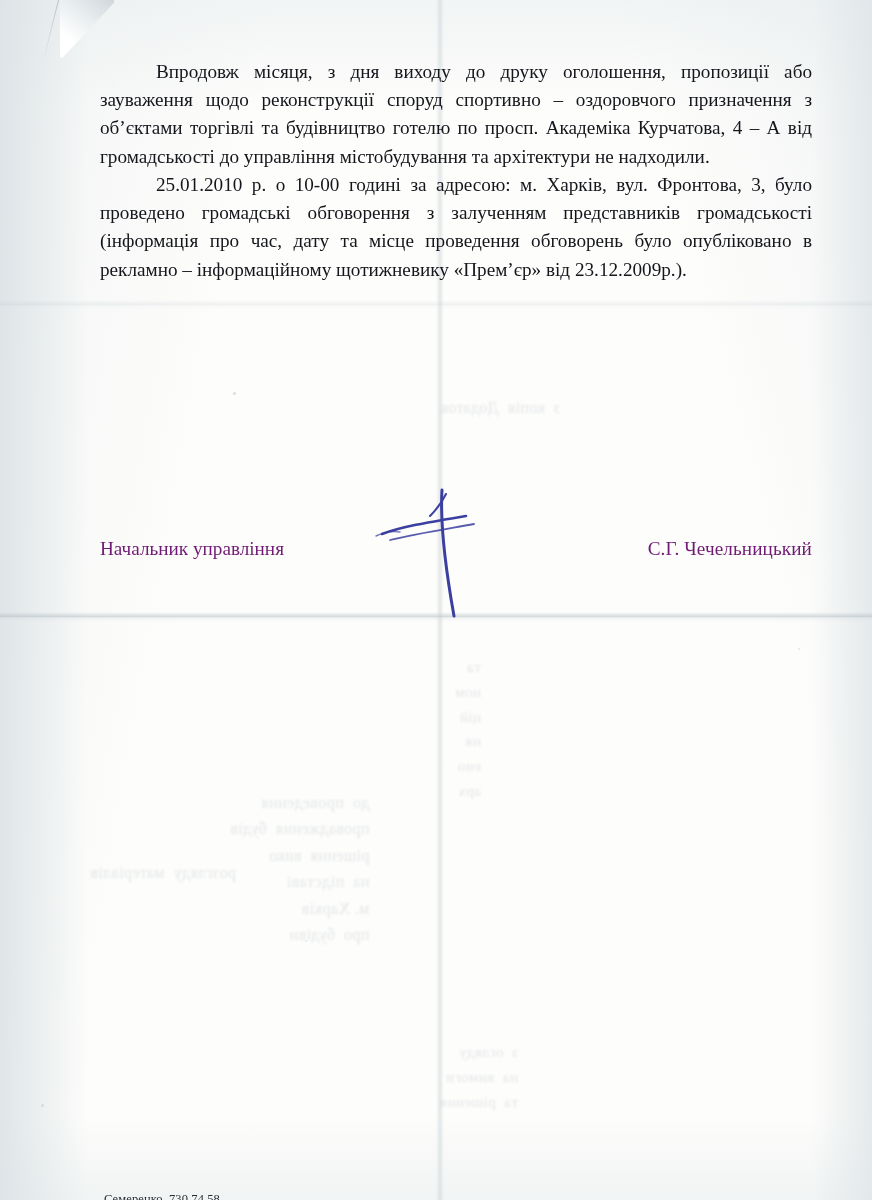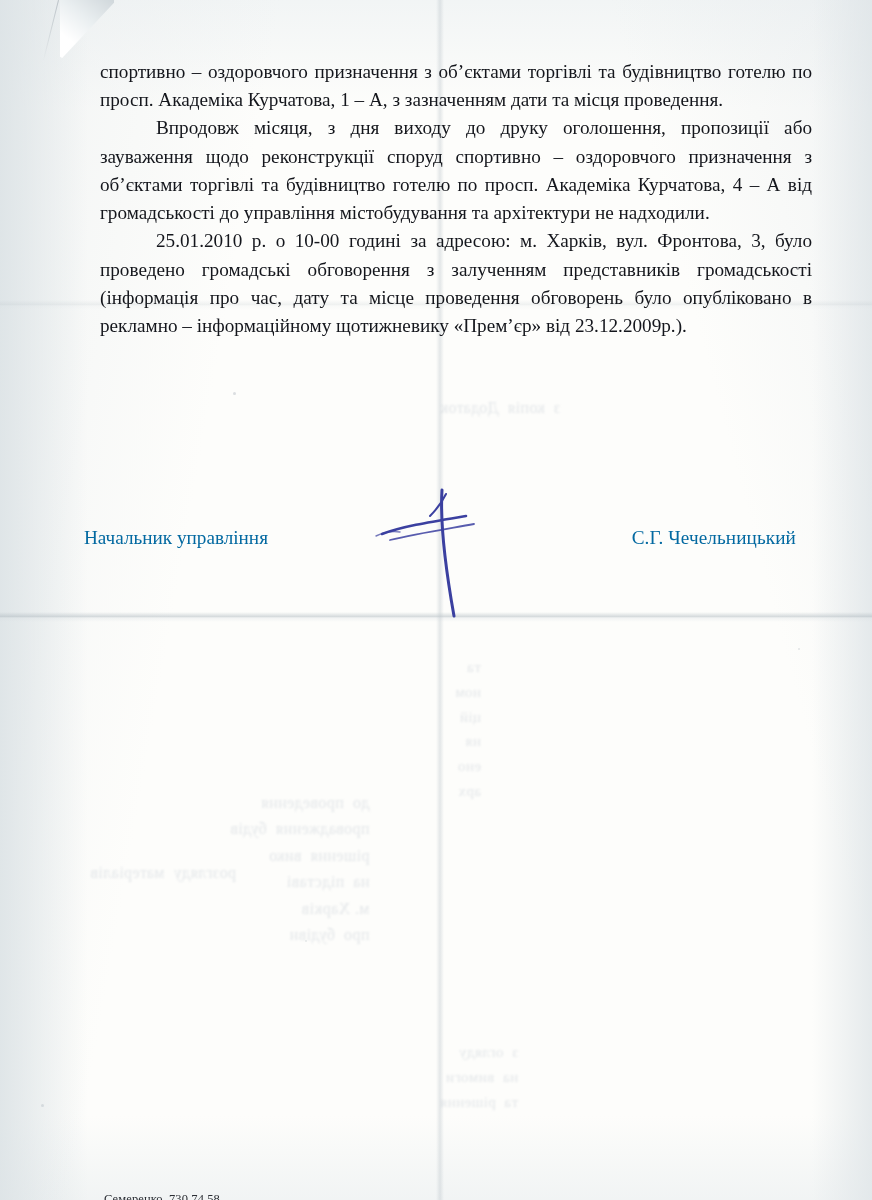--- a/index.html
+++ b/index.html
@@ -102,32 +102,33 @@
   .doc-body p {
     margin: 0;
   }
   .doc-body p.indent {
     text-indent: 56px;
   }
 
   
   .sig-row {
     position: absolute;
-    left: 84px;
+    left: 100px;
     top: 527px;
     width: 712px;
     display: flex;
     justify-content: space-between;
     align-items: baseline;
     font-size: 19.2px;
-    color: #0369a1;
+    color: #701a75;
     gap: 28px;
   }
   .sig-name {
     letter-spacing: .1px;
+    margin-top: 11px;
   }
 
   
   .signature {
     position: absolute;
     left: 370px;
     top: 482px;
     width: 140px;
     height: 140px;
     pointer-events: none;
@@ -197,21 +198,20 @@
 рішення  вико
 на  підставі
 м. Харків
 про  будівн</div>
   <div class="ghost g4">з  огляду
 на  вимоги
 та  рішення</div>
   <div class="ghost g5">розгляду  матеріалів</div>
 
   <div class="doc-body">
-    <p>спортивно – оздоровчого призначення з об’єктами торгівлі та будівництво готелю по просп. Академіка Курчатова, 1 – А, з зазначенням дати та місця проведення.</p>
     <p class="indent">Впродовж місяця, з дня виходу до друку оголошення, пропозиції або зауваження щодо реконструкції споруд спортивно – оздоровчого призначення з об’єктами торгівлі та будівництво готелю по просп. Академіка Курчатова, 4 – А від громадськості до управління містобудування та архітектури не надходили.</p>
     <p class="indent">25.01.2010 р. о 10-00 годині за адресою: м. Харків, вул. Фронтова, 3, було проведено громадські обговорення з залученням представників громадськості (інформація про час, дату та місце проведення обговорень було опубліковано в рекламно – інформаційному щотижневику «Прем’єр» від 23.12.2009р.).</p>
   </div>
 
   <div class="sig-row">
     <span>Начальник управління</span>
     <span class="sig-name">С.Г. Чечельницький</span>
   </div>
 
   <svg class="signature" viewBox="0 0 140 140">

